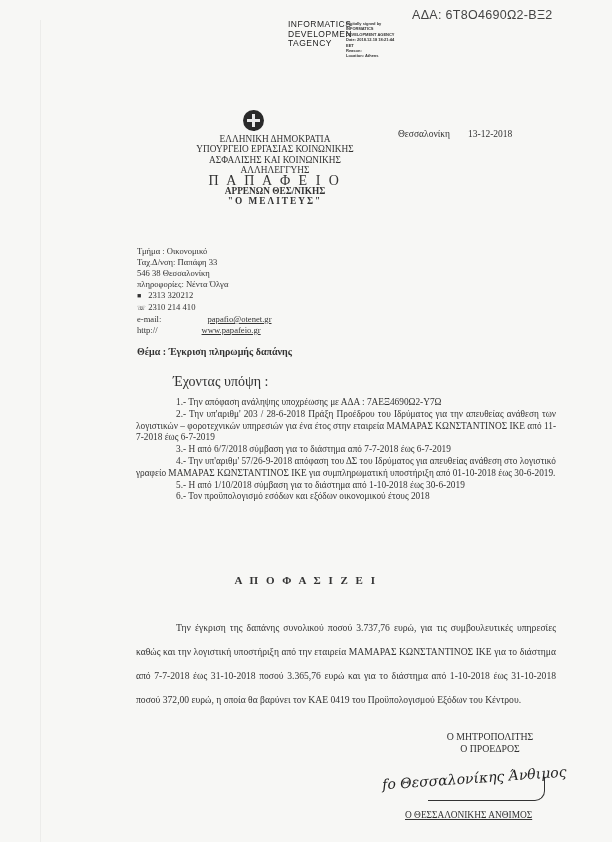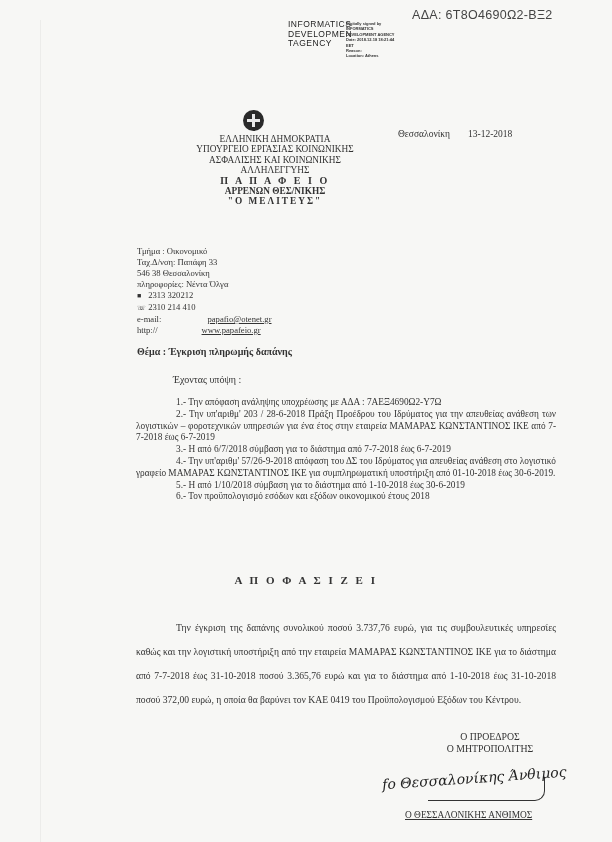--- a/index.html
+++ b/index.html
@@ -38,38 +38,38 @@
   }
   .emblem-cross::before, .emblem-cross::after {
     content: ""; position: absolute; background: #eaeaea;
   }
   .emblem-cross::before { left: 5px; top: 0; width: 3px; height: 13px; }
   .emblem-cross::after  { top: 5px; left: 0; width: 13px; height: 3px; }
   .header-block {
     position: absolute; left: 150px; top: 134px; width: 250px;
     text-align: center; font-size: 9.3px; line-height: 10.4px; color: #333;
   }
-  .header-block .big { font-size: 10px; font-weight: bold; letter-spacing: 2.5px; }
+  .header-block .big { font-size: 14px; font-weight: normal; letter-spacing: 2.5px; }
   .header-block .bold { font-weight: bold; }
   .header-block .spaced { letter-spacing: 2px; font-weight: bold; }
   .place-date {
     position: absolute; left: 398px; top: 129px; font-size: 9.5px; color: #333;
   }
   .place-date span + span { margin-left: 18px; }
   .contact {
     position: absolute; left: 137px; top: 246px; font-size: 8.6px; line-height: 11px; color: #333;
   }
   .contact .row { white-space: nowrap; }
   .contact .link { text-decoration: underline; margin-left: 44px; }
   .ico-phone, .ico-fax { display: inline-block; width: 9px; font-size: 7px; }
   .subject {
     position: absolute; left: 137px; top: 346px; font-size: 10px; font-weight: bold; color: #333;
   }
   .considering {
-    position: absolute; left: 173px; top: 374px; font-size: 10px; color: #333;
+    position: absolute; left: 173px; top: 374px; font-size: 14px; color: #333;
   }
   .list {
     position: absolute; left: 136px; top: 397px; width: 420px;
     font-size: 9.3px; line-height: 11.8px; color: #333;
   }
   .list .item { text-indent: 40px; text-align: justify; }
   .decides {
     position: absolute; left: 0; width: 612px; top: 574px; text-align: center;
     font-size: 11px; font-weight: bold; letter-spacing: 2.5px; color: #333;
   }
@@ -146,32 +146,32 @@
   <div class="row"><span class="ico-fax">☏</span> <span>2310 214 410</span></div>
   <div class="row"><span>e-mail: </span><span class="link">papafio@otenet.gr</span></div>
   <div class="row"><span>http://</span><span class="link">www.papafeio.gr</span></div>
 </div>
 
 <div class="subject">Θέμα : Έγκριση πληρωμής δαπάνης</div>
 <div class="considering">Έχοντας υπόψη :</div>
 
 <div class="list">
   <div class="item">1.- Την απόφαση ανάληψης υποχρέωσης  με ΑΔΑ : 7ΑΕΞ4690Ω2-Υ7Ω</div>
-  <div class="item">2.- Την υπ'αριθμ' 203 / 28-6-2018 Πράξη Προέδρου του Ιδρύματος για την απευθείας ανάθεση των λογιστικών – φοροτεχνικών υπηρεσιών για ένα έτος στην εταιρεία ΜΑΜΑΡΑΣ ΚΩΝΣΤΑΝΤΙΝΟΣ ΙΚΕ από 7-7-2018 έως 6-7-2019</div>
+  <div class="item">2.- Την υπ'αριθμ' 203 / 28-6-2018 Πράξη Προέδρου του Ιδρύματος για την απευθείας ανάθεση των λογιστικών – φοροτεχνικών υπηρεσιών για ένα έτος στην εταιρεία ΜΑΜΑΡΑΣ ΚΩΝΣΤΑΝΤΙΝΟΣ ΙΚΕ από 11-7-2018 έως 6-7-2019</div>
   <div class="item">3.- Η από 6/7/2018 σύμβαση για το διάστημα από  7-7-2018 έως 6-7-2019</div>
   <div class="item">4.- Την υπ'αριθμ' 57/26-9-2018 απόφαση του ΔΣ του Ιδρύματος για  απευθείας ανάθεση στο λογιστικό γραφείο ΜΑΜΑΡΑΣ ΚΩΝΣΤΑΝΤΙΝΟΣ ΙΚΕ για συμπληρωματική υποστήριξη από 01-10-2018 έως 30-6-2019.</div>
   <div class="item">5.- Η από 1/10/2018 σύμβαση για το διάστημα από  1-10-2018 έως 30-6-2019</div>
   <div class="item">6.- Τον προϋπολογισμό εσόδων και εξόδων οικονομικού έτους 2018</div>
 </div>
 
 <div class="decides">Α Π Ο Φ Α Σ Ι Ζ Ε Ι</div>
 
 <div class="decision">
   <p>Την έγκριση της δαπάνης συνολικού ποσού 3.737,76 ευρώ, για τις συμβουλευτικές υπηρεσίες  καθώς και την λογιστική υποστήριξη από την εταιρεία ΜΑΜΑΡΑΣ ΚΩΝΣΤΑΝΤΙΝΟΣ ΙΚΕ  για το διάστημα από 7-7-2018 έως 31-10-2018 ποσού 3.365,76 ευρώ και για το διάστημα από 1-10-2018 έως 31-10-2018 ποσού 372,00 ευρώ, η οποία θα βαρύνει τον ΚΑΕ 0419 του Προϋπολογισμού Εξόδων του Κέντρου.</p>
 </div>
 
 <div class="sign-block">
+  <div>Ο ΜΗΤΡΟΠΟΛΙΤΗΣ</div>
   <div>Ο ΠΡΟΕΔΡΟΣ</div>
-  <div>Ο ΜΗΤΡΟΠΟΛΙΤΗΣ</div>
 </div>
 <div class="signature">fo Θεσσαλονίκης Άνθιμος</div>
 <div class="signature-bracket"></div>
 <div class="signer">Ο ΘΕΣΣΑΛΟΝΙΚΗΣ ΑΝΘΙΜΟΣ</div>
 
 </body></html>

